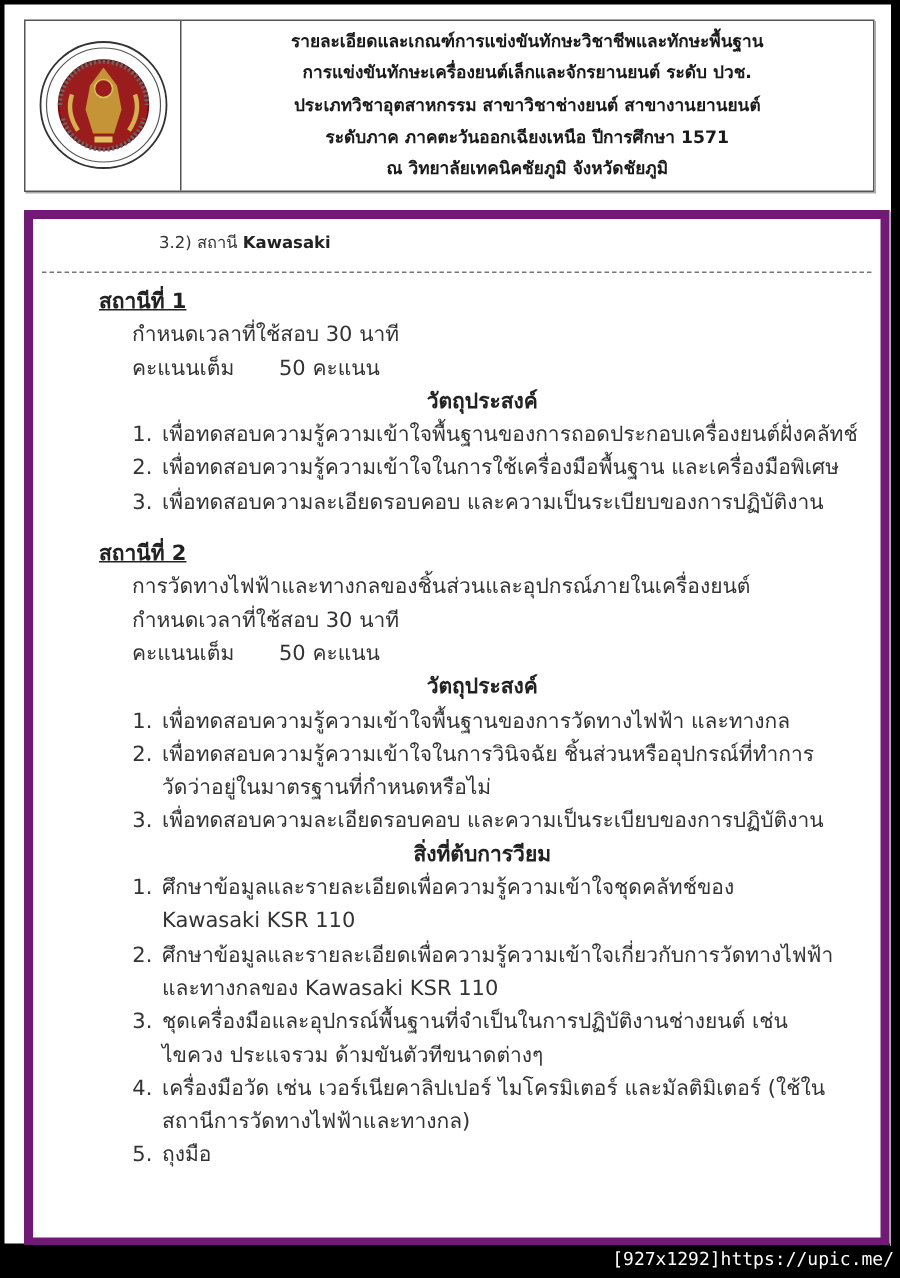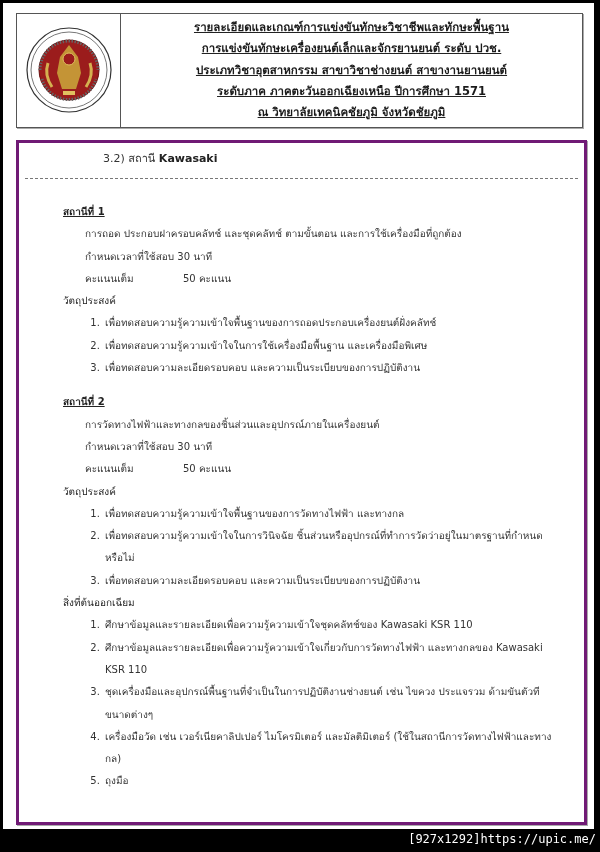--- a/index.html
+++ b/index.html
@@ -3,30 +3,30 @@
 <meta charset="utf-8">
 <style>
   html, body { margin:0; padding:0; }
   body { width:600px; height:852px; background:#000; position:relative; overflow:hidden;
          font-family:"DejaVu Sans", "Liberation Sans", sans-serif; color:#222; }
   .page { position:absolute; left:3px; top:3px; width:591px; height:826px; background:#fff; }
   .header-box { position:absolute; left:13px; top:10px; width:565px; height:113px;
                 border:1px solid #555; box-shadow:1px 1px 0 #aaa; }
   .logo-cell { position:absolute; left:0; top:0; width:103px; height:113px; border-right:1px solid #555; }
   .logo-cell svg { position:absolute; left:9px; top:13px; }
-  .header-text { position:absolute; left:104px; top:3px; right:0; text-align:center;text-decoration:underline; }
+  .header-text { position:absolute; left:104px; top:3px; right:0; text-align:center; }
   .header-text div { font-size:11.5px; font-weight:bold; line-height:21.3px; color:#1a1a1a; }
   .content-box { position:absolute; left:13px; top:137px; width:565px; height:679px;
-                 border:3px solid #701a75; box-shadow:1px 1px 0 #aaa; }
+                 border:6px solid #701a75; box-shadow:1px 1px 0 #aaa; }
   .station-line { position:absolute; left:84px; top:6px; font-size:11px; color:#333; }
   .station-line b { font-weight:bold; color:#222; }
   .dash { position:absolute; left:6px; right:6px; top:35px; border-top:1px dashed #777; }
-  .body { position:absolute; left:44px; top:58px; right:10px; font-size:10px; line-height:22.3px; color:#333; }
+  .body { position:absolute; left:44px; top:44px; right:10px; font-size:14px; line-height:22.3px; color:#333; }
   .h-u { font-weight:bold; text-decoration:underline; color:#222; }
-  .h-b { font-weight:normal; color:#222; }
+  .h-b { font-weight:bold; color:#222;text-align:center; }
   .ind { padding-left:22px; }
   .row-score span.lbl { display:inline-block; width:98px; }
   ol { margin:0; padding-left:40px; }
   ol li { padding-left:2px; }
   .gap { height:12px; }
   .footer-bar { position:absolute; left:0; top:830px; width:600px; height:22px; background:#000;border-radius:10px; }
   .watermark { position:absolute; right:4px; top:2px; color:#fff; font-family:"DejaVu Sans Mono", monospace; font-size:12px; }
 </style>
 </head>
 <body>
@@ -58,21 +58,20 @@
 
   <div class="content-box">
     <div class="station-line">
       <span>3.2)  สถานี </span><b>Kawasaki</b>
     </div>
     <div class="dash"></div>
 
     <div class="body">
 
       <div class="h-u">สถานีที่ 1</div>
-      <div class="ind">การถอด ประกอบฝาครอบคลัทช์ และชุดคลัทช์ ตามขั้นตอน และการใช้เครื่องมือที่ถูกต้อง</div>
       <div class="ind">กำหนดเวลาที่ใช้สอบ 30 นาที</div>
       <div class="ind row-score">
         <span class="lbl">คะแนนเต็ม</span><span>50 คะแนน</span>
       </div>
       <div class="h-b">วัตถุประสงค์</div>
       <ol>
         <li>เพื่อทดสอบความรู้ความเข้าใจพื้นฐานของการถอดประกอบเครื่องยนต์ฝั่งคลัทช์</li>
         <li>เพื่อทดสอบความรู้ความเข้าใจในการใช้เครื่องมือพื้นฐาน และเครื่องมือพิเศษ</li>
         <li>เพื่อทดสอบความละเอียดรอบคอบ และความเป็นระเบียบของการปฏิบัติงาน</li>
       </ol>
@@ -84,21 +83,21 @@
       <div class="ind row-score">
         <span class="lbl">คะแนนเต็ม</span><span>50 คะแนน</span>
       </div>
       <div class="h-b">วัตถุประสงค์</div>
       <ol style="padding-right:20px;">
         <li>เพื่อทดสอบความรู้ความเข้าใจพื้นฐานของการวัดทางไฟฟ้า และทางกล</li>
         <li>เพื่อทดสอบความรู้ความเข้าใจในการวินิจฉัย ชิ้นส่วนหรืออุปกรณ์ที่ทำการวัดว่าอยู่ในมาตรฐานที่กำหนดหรือไม่</li>
         <li>เพื่อทดสอบความละเอียดรอบคอบ และความเป็นระเบียบของการปฏิบัติงาน</li>
       </ol>
 
-      <div class="h-b">สิ่งที่ต้นออกเฉียม</div>
+      <div class="h-b">สิ่งที่ต้บการวียม</div>
       <ol style="padding-right:20px;">
         <li>ศึกษาข้อมูลและรายละเอียดเพื่อความรู้ความเข้าใจชุดคลัทช์ของ Kawasaki KSR 110</li>
         <li>ศึกษาข้อมูลและรายละเอียดเพื่อความรู้ความเข้าใจเกี่ยวกับการวัดทางไฟฟ้า และทางกลของ Kawasaki KSR 110</li>
         <li>ชุดเครื่องมือและอุปกรณ์พื้นฐานที่จำเป็นในการปฏิบัติงานช่างยนต์ เช่น ไขควง ประแจรวม ด้ามขันตัวทีขนาดต่างๆ</li>
         <li>เครื่องมือวัด เช่น เวอร์เนียคาลิปเปอร์ ไมโครมิเตอร์ และมัลติมิเตอร์ (ใช้ในสถานีการวัดทางไฟฟ้าและทางกล)</li>
         <li>ถุงมือ</li>
       </ol>
     </div>
   </div>
 </div>

